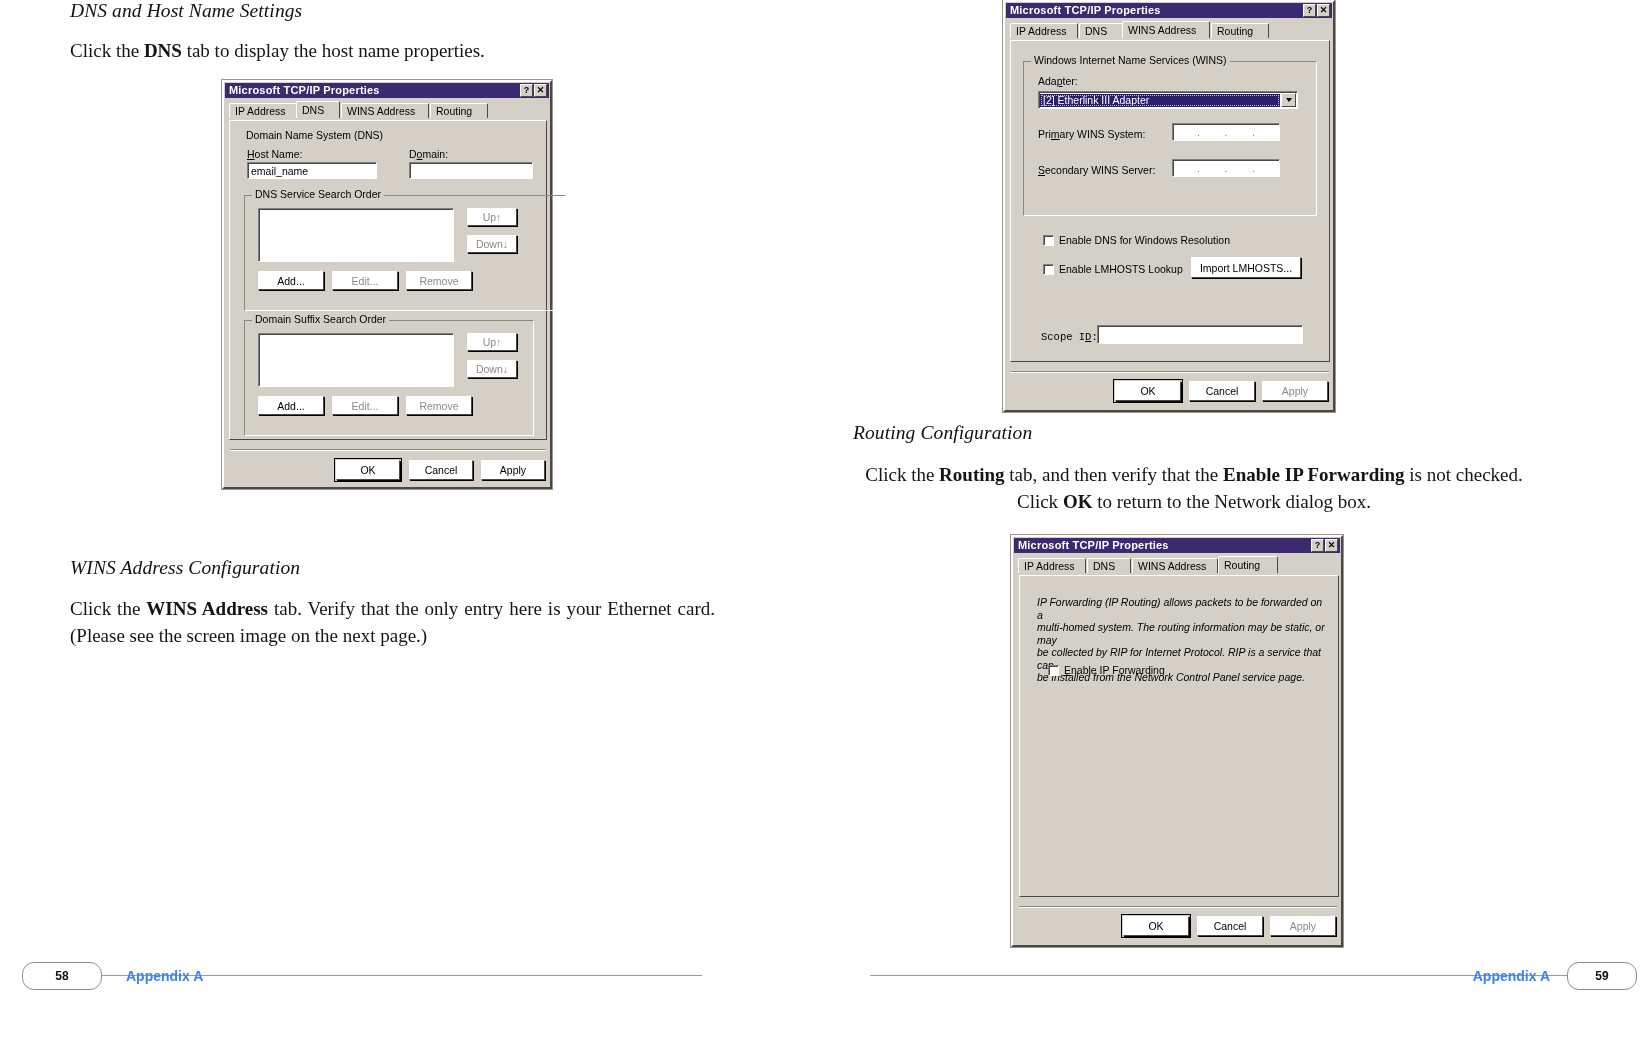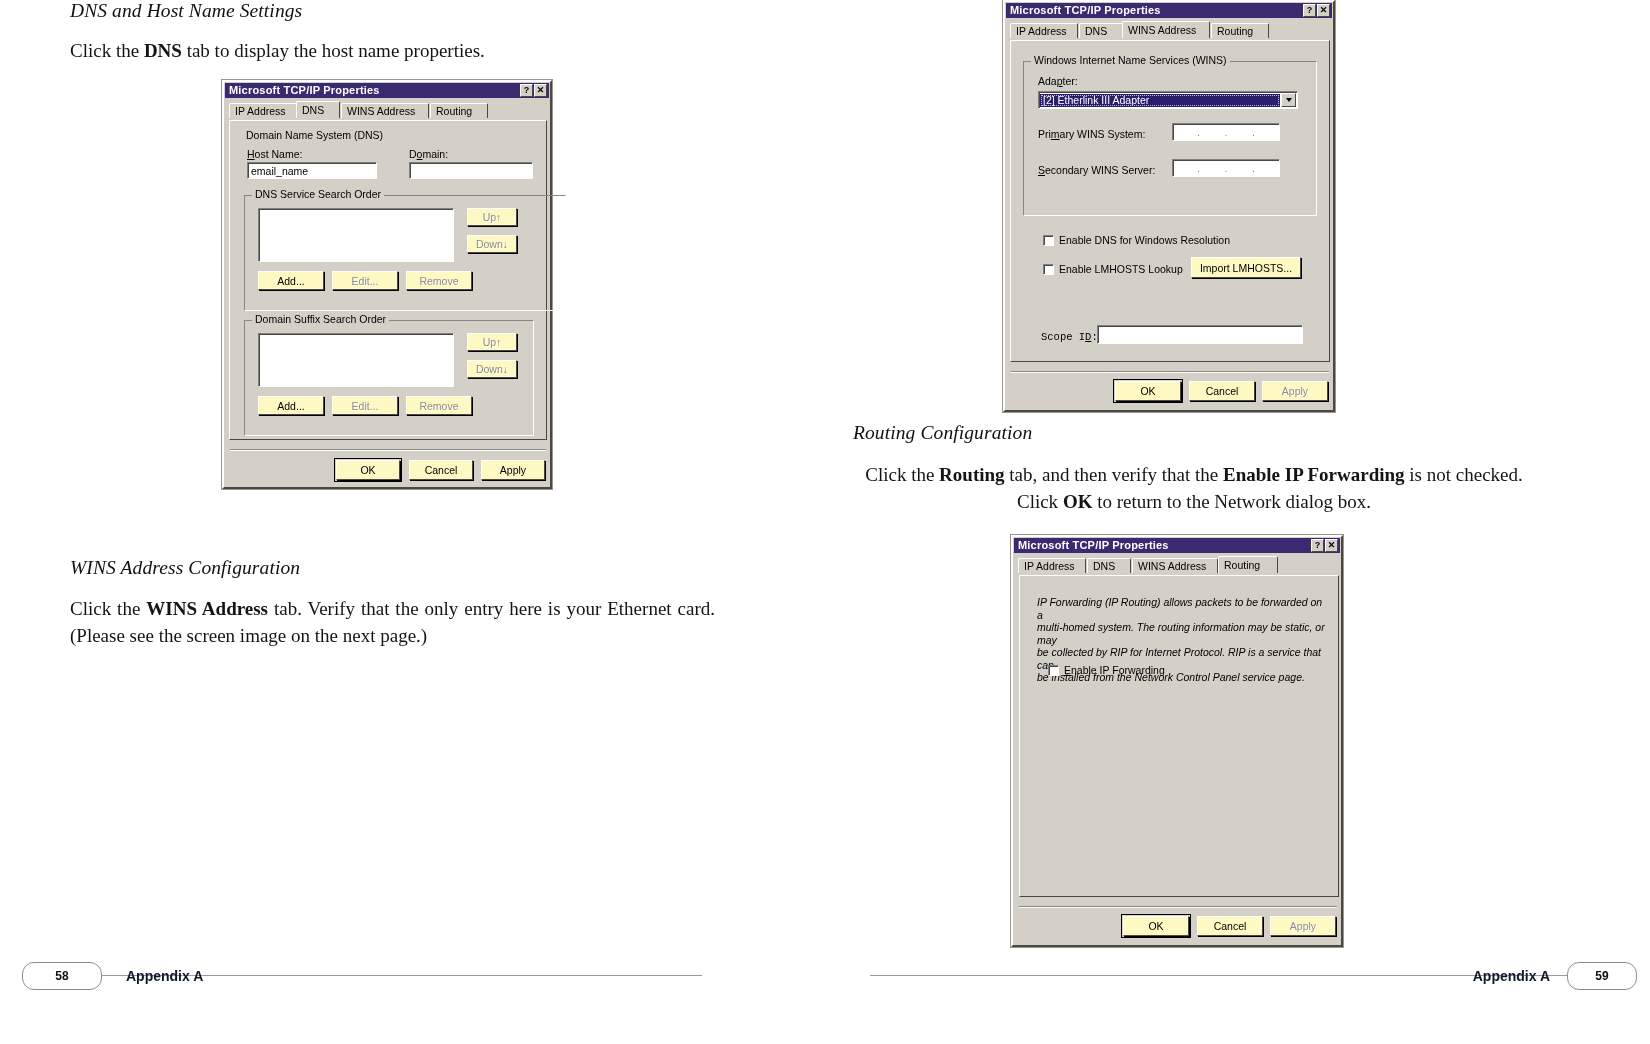--- a/index.html
+++ b/index.html
@@ -158,21 +158,21 @@
     display:flex; align-items:center;
     font-size:10.5px;
     color:#9d9a93;
     letter-spacing:0px;
   }
   .ipseg { flex:1; text-align:center; }
   .ipdot { width:4px; text-align:center; color:#8d8a84; }
 
   .btn {
     position:absolute;
-    background:#fef9c3;
+    background:#ffffff;
     border:1px solid #ffffff;
     border-right-color:#4b4844;
     border-bottom-color:#4b4844;
     box-shadow:1px 1px 0 #000;
     font-size:10.5px;
     text-align:center;
     white-space:nowrap;
     font-family:"Liberation Sans", sans-serif;
     color:#000;
     display:flex; align-items:center; justify-content:center;
@@ -260,21 +260,21 @@
     font-family:"Liberation Sans", sans-serif;
     font-weight:bold;
     font-size:12px;
     color:#111;
   }
   .footer-label {
     position:absolute;
     font-family:"Liberation Sans", sans-serif;
     font-weight:bold;
     font-size:14px;
-    color:#0f172a;
+    color:#3b82f6;
     white-space:nowrap;
   }
 </style>
 </head>
 <body>
 
 <div class="page page-left">
 
   <div class="section-head" style="position:absolute; left:70px; top:0px; width:600px;">DNS and Host Name Settings</div>
 

